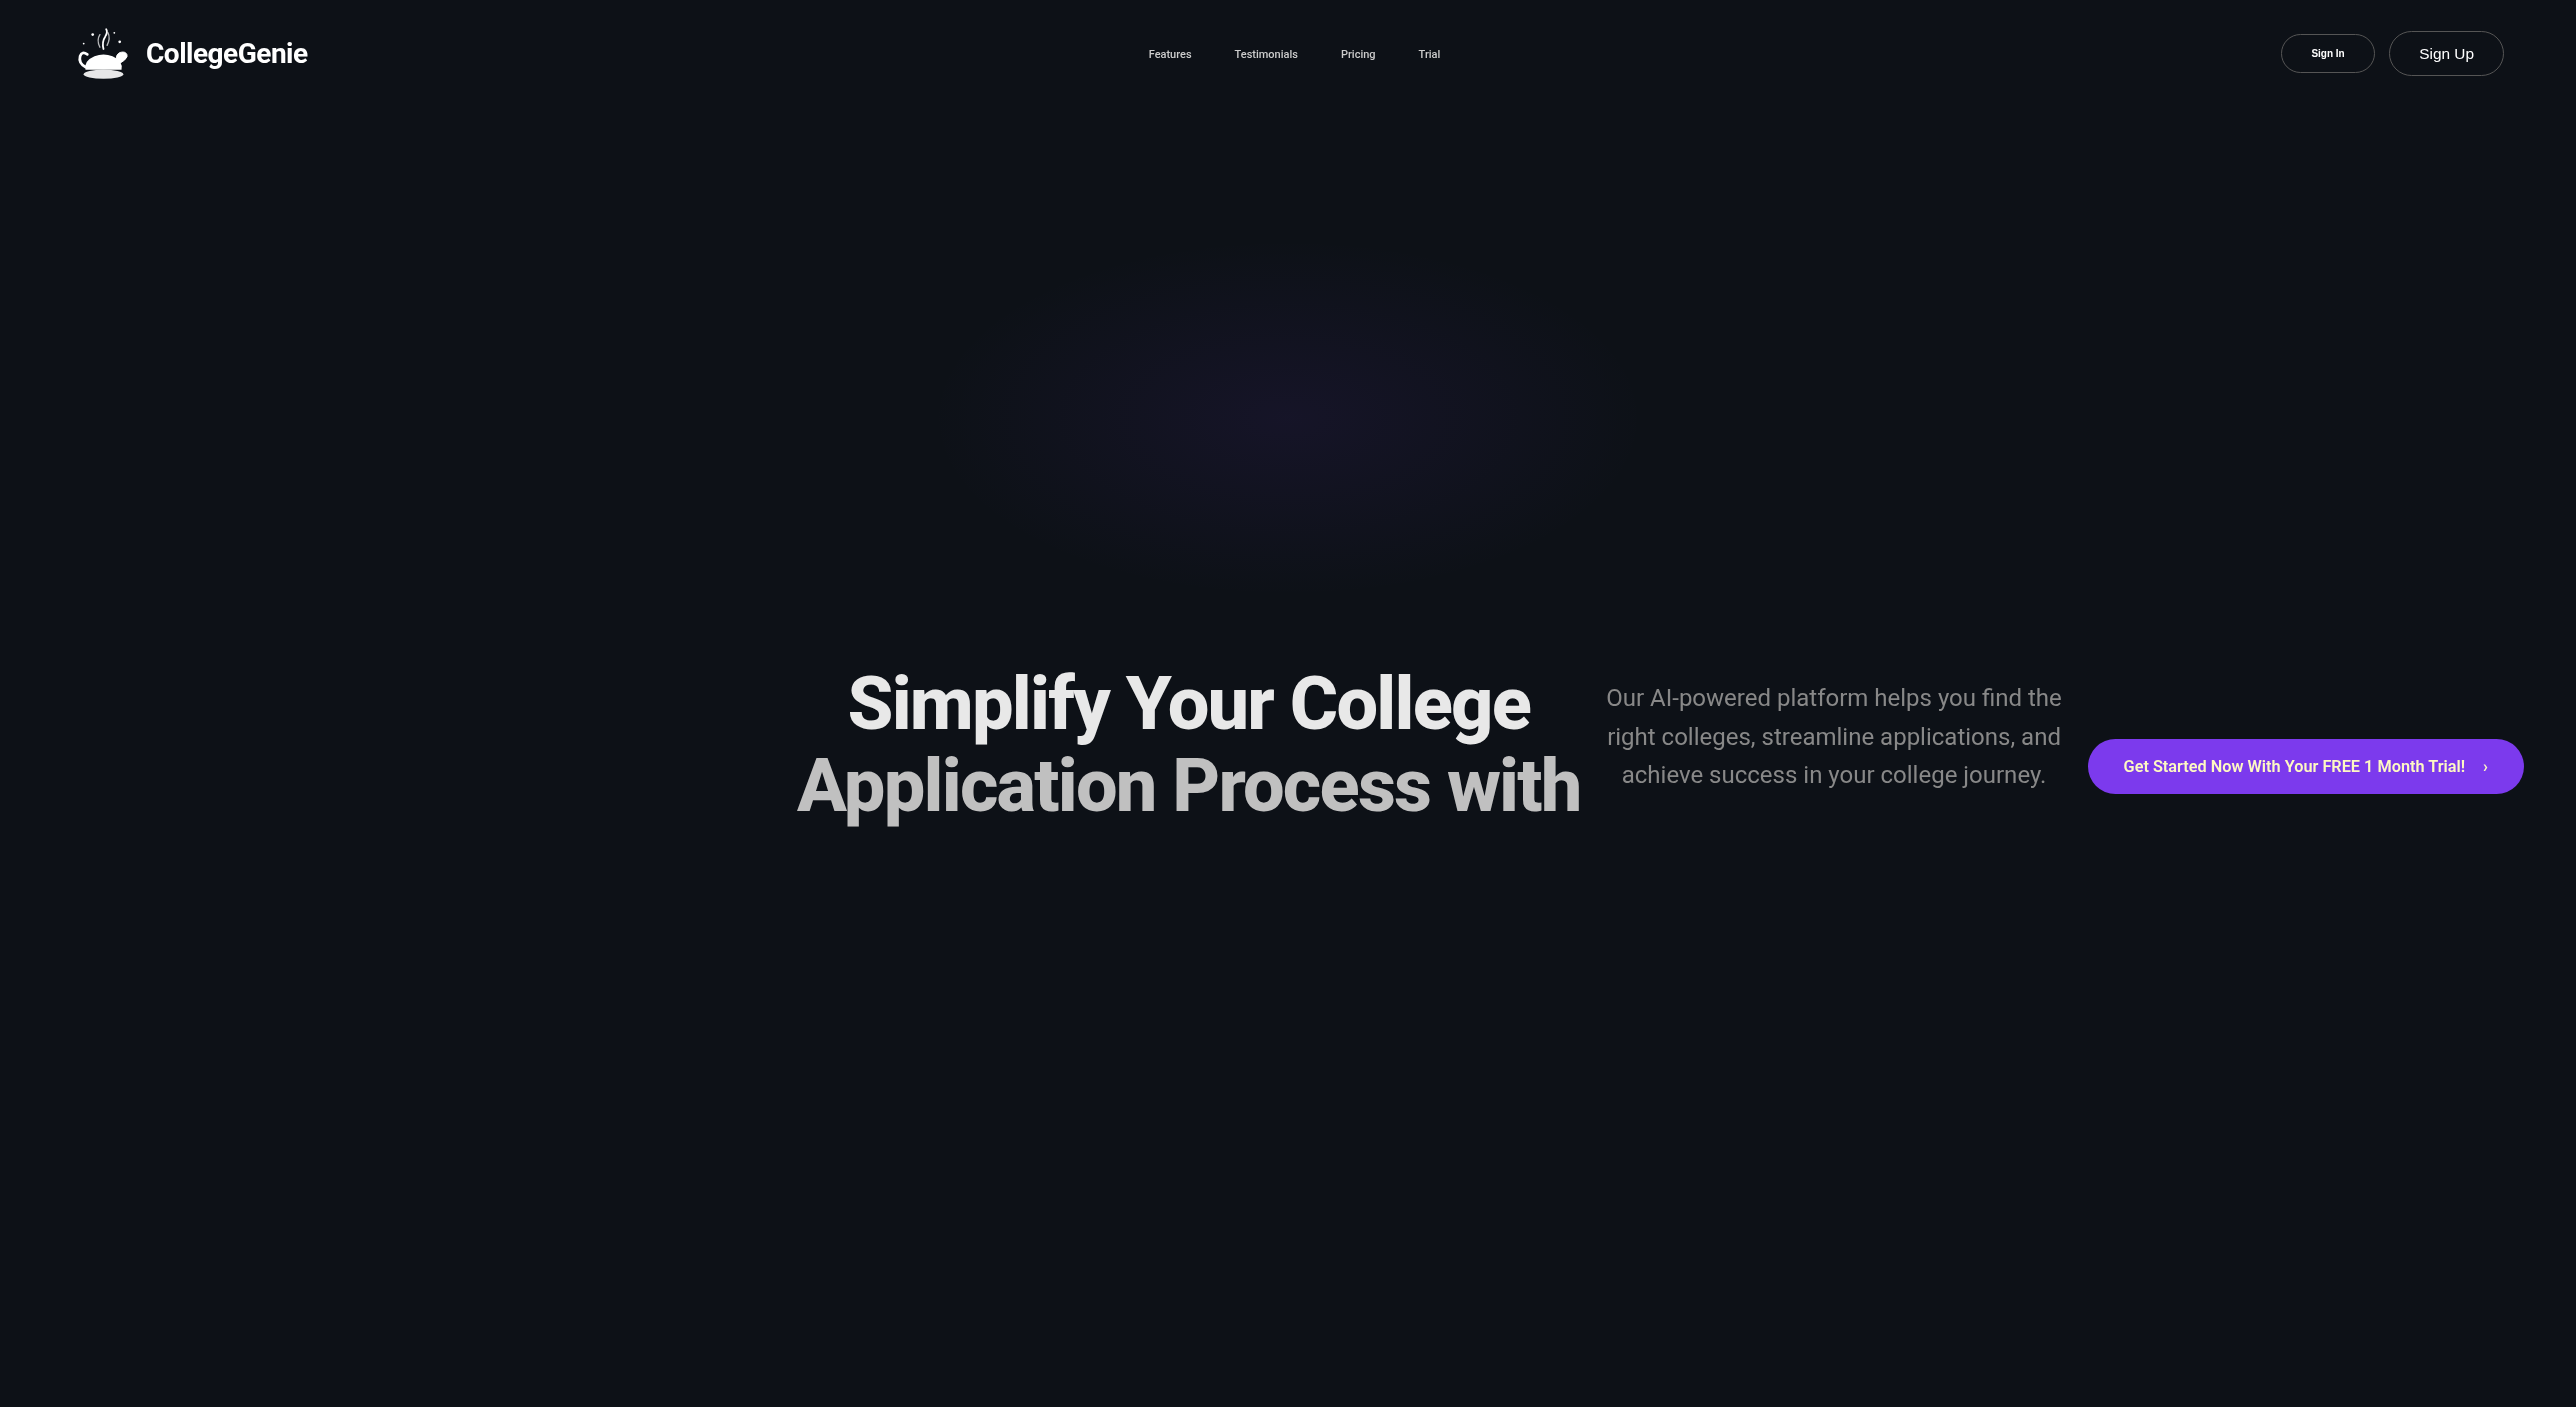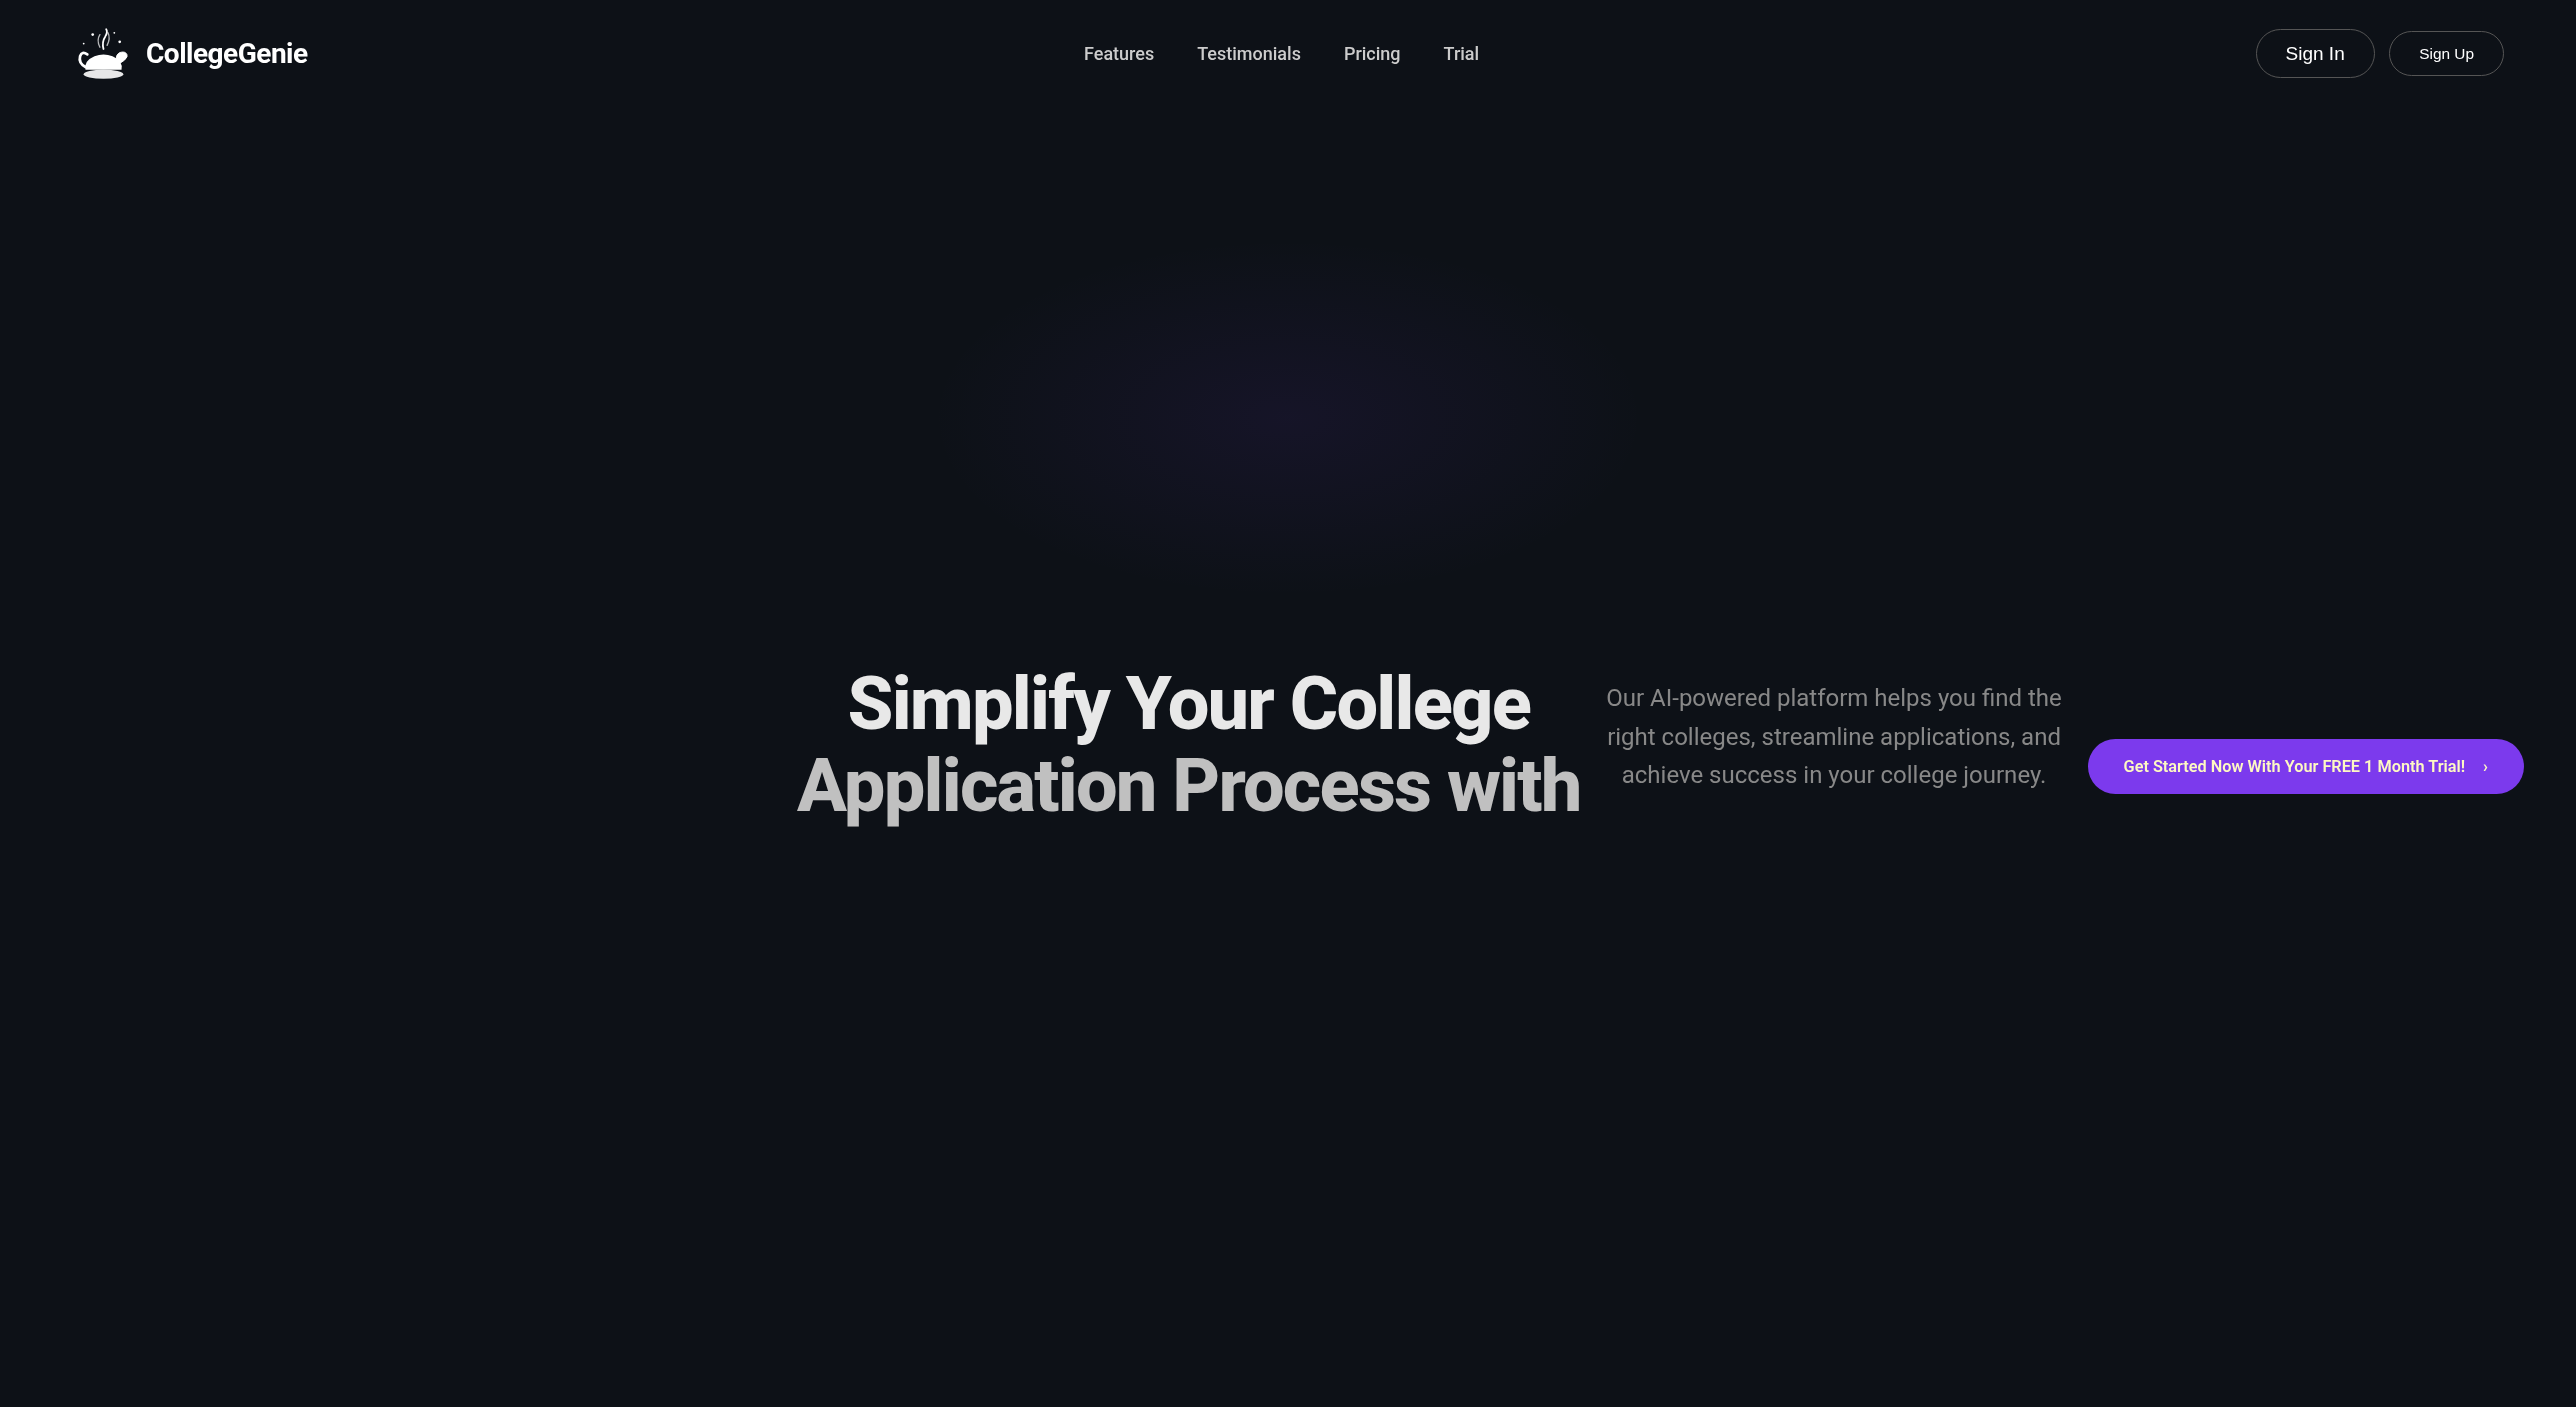--- a/index.html
+++ b/index.html
@@ -48,39 +48,39 @@
     .nav-links {
       display: flex;
       align-items: center;
       gap: 43px;
       list-style: none;
     }
 
     .nav-links li a {
       color: #cccccc;
       text-decoration: none;
-      font-size: 18px;
+      font-size: 11px;
       font-weight: 500;
       transition: color 0.2s;
     }
 
     .nav-buttons {
       display: flex;
       align-items: center;
       gap: 14.5px;
     }
 
     .btn-signin {
       padding: 12.7px 29px;
       border: 1.4px solid #555;
       border-radius: 45px;
       background: transparent;
       color: #ffffff;
-      font-size: 19px;
-      font-weight: 400;
+      font-size: 10px;
+      font-weight: 700;
       cursor: pointer;
       transition: background 0.2s, border-color 0.2s;
     }
 
     .btn-signup {
       padding: 12.7px 29px;
       border: 1.4px solid #555;
       border-radius: 45px;
       background: transparent;
       color: #ffffff;

